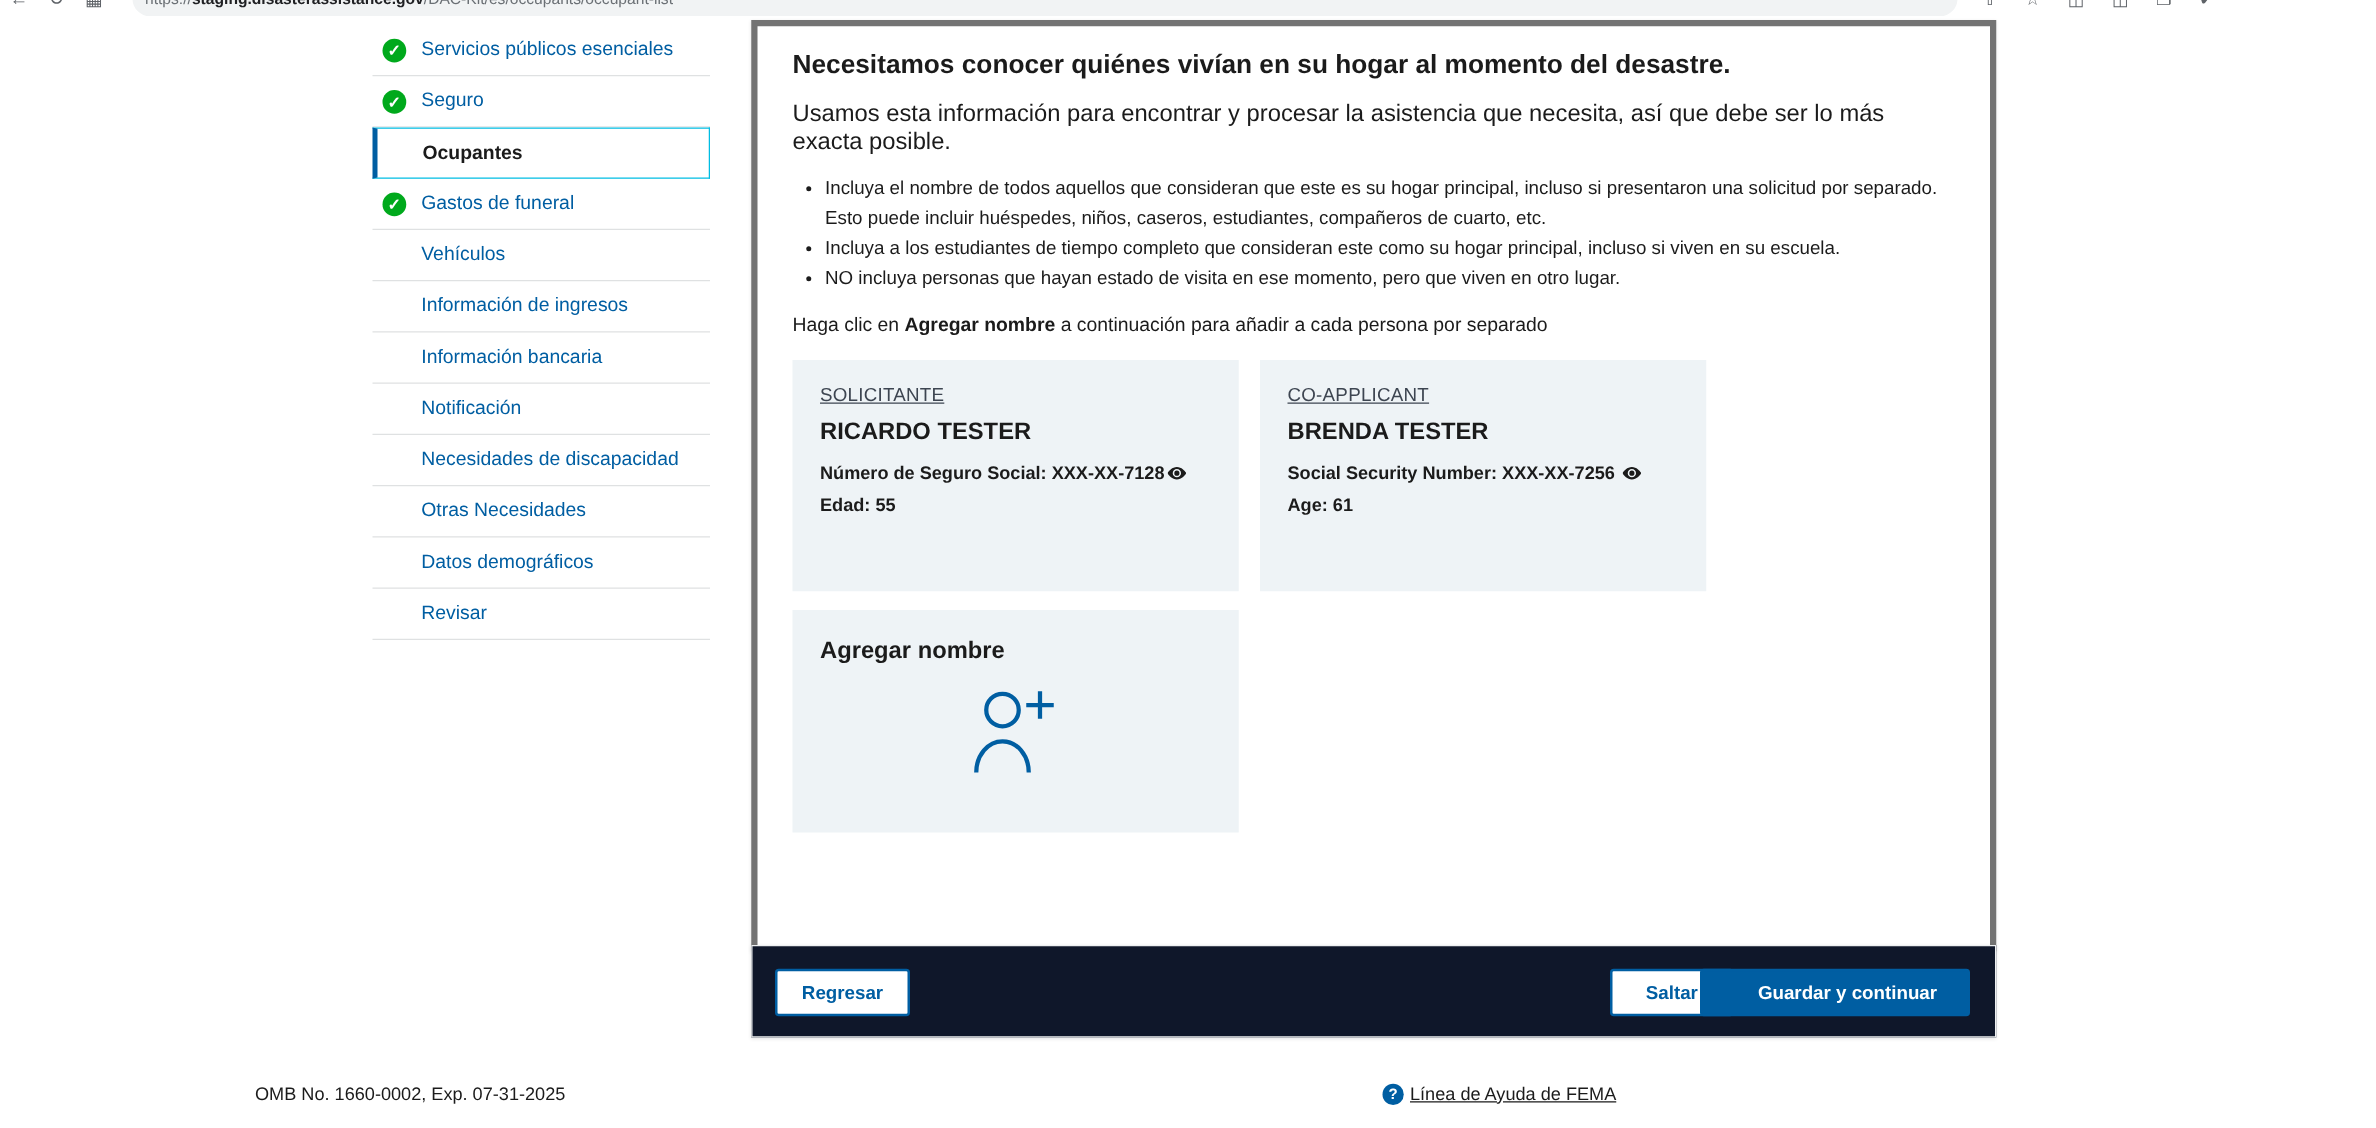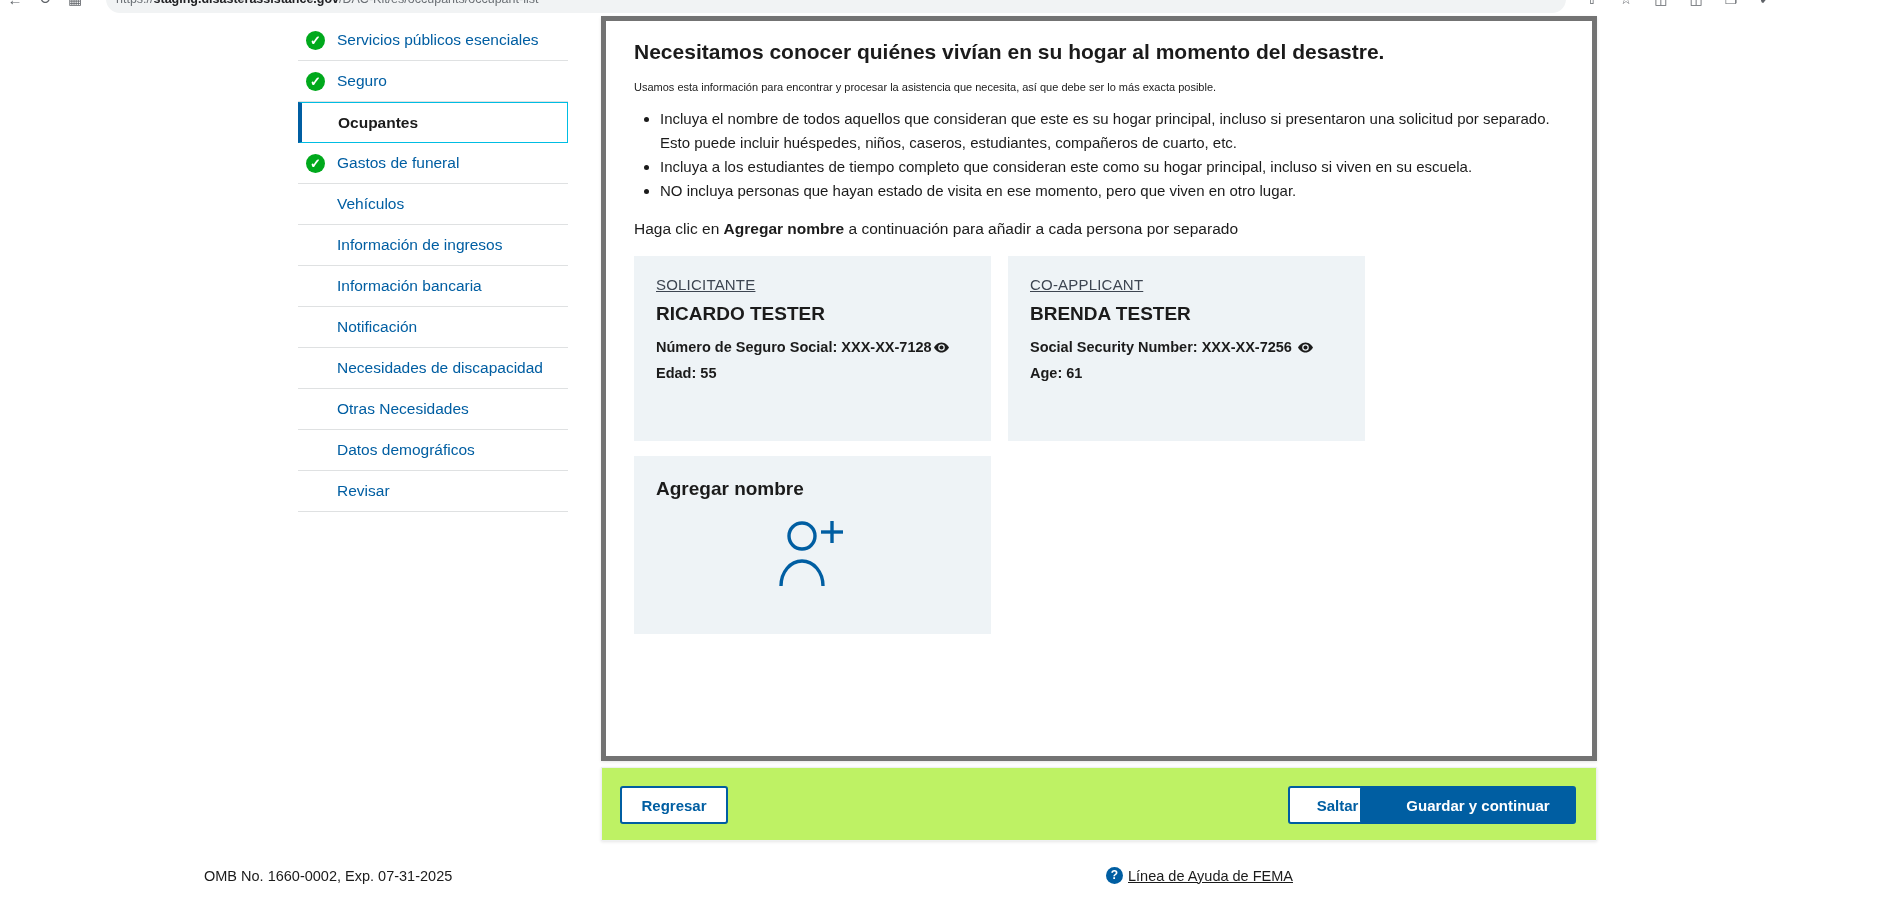--- a/index.html
+++ b/index.html
@@ -53,21 +53,21 @@
   .nav-item.current { background: #ffffff; border: 1px solid #00bde3; border-left: 4px solid #005ea2; }
   .nav-item.current .nav-label { color: #1b1b1b; font-weight: bold; margin-left: 9px; }
 
   
   .card {
     position: absolute; left: 601px; top: 16px; width: 996px; height: 745px;
     background: #ffffff; border: 5px solid #737373; box-shadow: 0 1px 3px rgba(0,0,0,0.10);
   }
   .card-inner { padding: 18px 28px 0 28px; }
   .h1 { font-size: 21px; color: #1b1b1b; font-weight: bold; margin: 0 0 16px 0; line-height: 1.25; }
-  .lead { font-size: 11px; color: #1b1b1b; margin: 0 0 14px 0; }
+  .lead { font-size: 19px; color: #1b1b1b; margin: 0 0 14px 0; }
   ul.bullets { margin: 0 0 18px 0; padding-left: 26px; }
   ul.bullets li { font-size: 15px; color: #1b1b1b; line-height: 1.55; margin-bottom: 1px; }
   .clickline { font-size: 15.5px; color: #1b1b1b; margin: 0 0 18px 0; }
   .clickline b { font-weight: bold; }
 
   
   .occ-row { position: relative; height: 190px; }
   .occ-card {
     position: absolute; top: 0; width: 357px; height: 185px;
     background: #eef3f6; padding: 20px 22px;
@@ -86,21 +86,21 @@
   .add-card {
     position: absolute; left: 0; top: 200px; width: 357px; height: 178px;
     background: #eef3f6; padding: 22px 22px;
   }
   .add-title { font-size: 19px; font-weight: bold; color: #1b1b1b; }
   .add-ico { position: absolute; left: 142px; top: 62px; }
 
   
   .btnbar {
     position: absolute; left: 601px; top: 756px; width: 996px; height: 74px;
-    background: #bef264; border: 1px solid #eef0f1; box-shadow: 0 1px 3px rgba(0,0,0,0.10); margin-top: 11px;
+    background: #0f172a; border: 1px solid #eef0f1; box-shadow: 0 1px 3px rgba(0,0,0,0.10);
   }
   .btn {
     position: absolute; height: 38px; border-radius: 3px; font-size: 15px; font-weight: bold;
     display: flex; align-items: center; justify-content: center; cursor: pointer;
   }
   .btn-outline { background: #ffffff; color: #005ea2; border: 2px solid #005ea2; }
   .btn-solid { background: #005ea2; color: #ffffff; border: 2px solid #005ea2; }
   .btn-back { left: 18px; top: 18px; width: 108px; }
   .btn-skip { right: 209px; top: 18px; width: 99px; }
   .btn-save { right: 20px; top: 18px; width: 216px; padding-left: 20px; }

